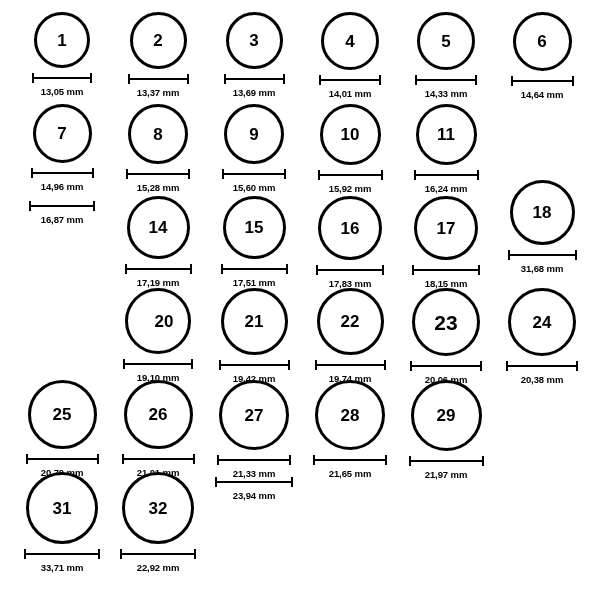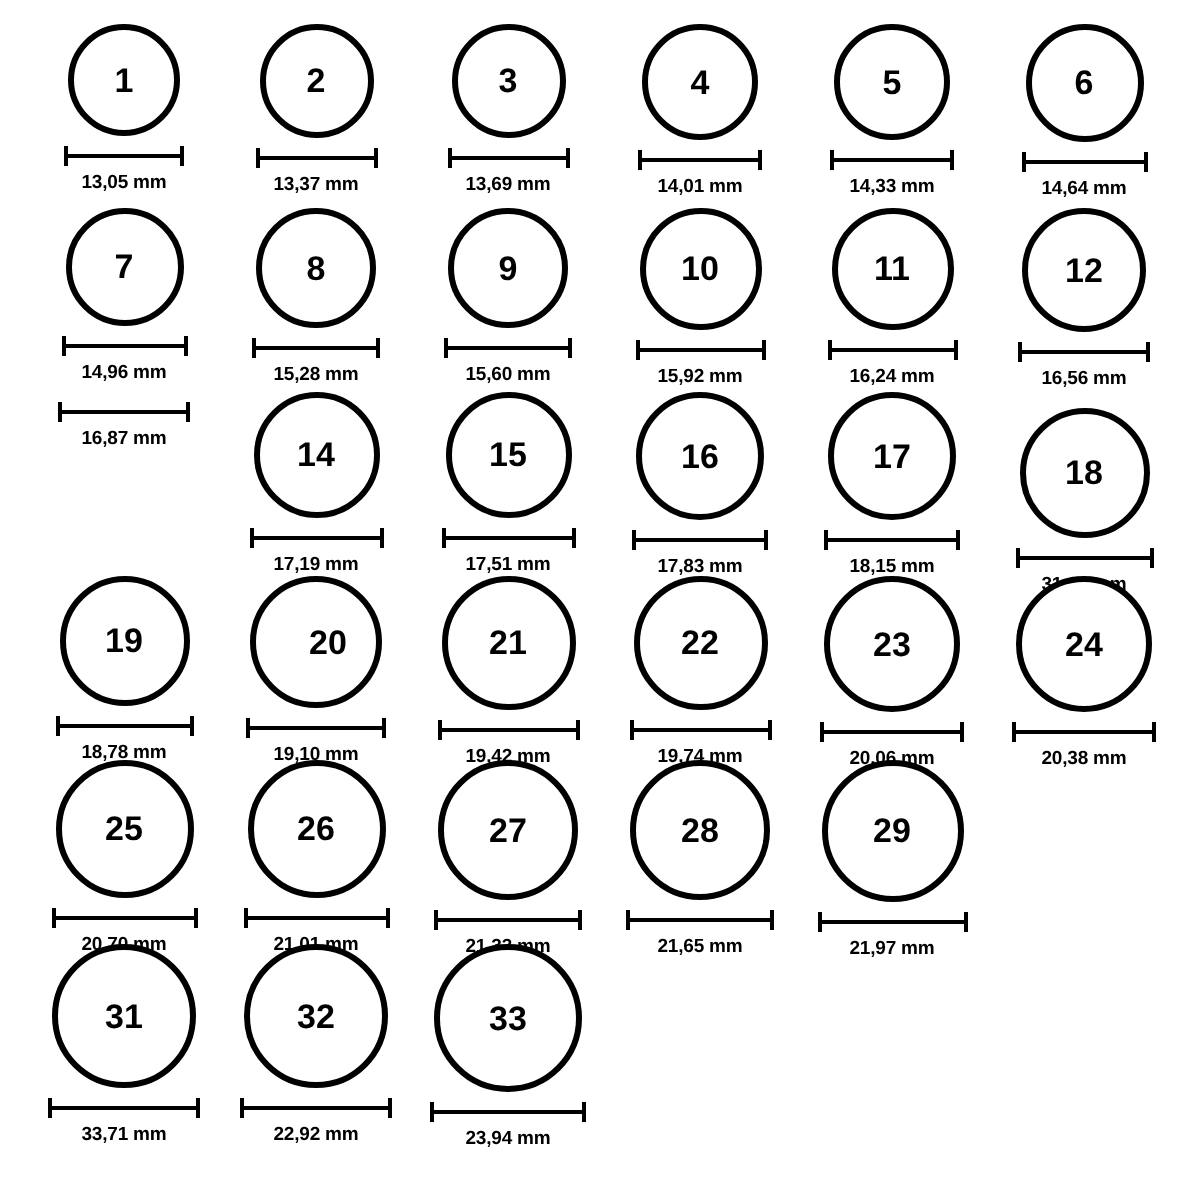--- a/index.html
+++ b/index.html
@@ -192,31 +192,20 @@
       <div class="ring-circle" style="width: 61px; height: 61px;">
         <div class="ring-label" style="font-size: 17px;">11</div>
       </div>
       <div class="measure" style="width: 65px;">
         <div class="bar"></div>
         <div class="cap left"></div>
         <div class="cap right"></div>
       </div>
       <div class="ring-mm">16,24 mm</div>
     </div>
-    <div class="ring-cell" style="left: 494px; top: 104px;">
-      <div class="ring-circle" style="width: 62px; height: 62px;">
-        <div class="ring-label" style="font-size: 17px;">12</div>
-      </div>
-      <div class="measure" style="width: 66px;">
-        <div class="bar"></div>
-        <div class="cap left"></div>
-        <div class="cap right"></div>
-      </div>
-      <div class="ring-mm">16,56 mm</div>
-    </div>
     <div class="ring-cell" style="left: 14px; top: 196px;">
       <div class="measure" style="width: 66px;">
         <div class="bar"></div>
         <div class="cap left"></div>
         <div class="cap right"></div>
       </div>
       <div class="ring-mm">16,87 mm</div>
     </div>
     <div class="ring-cell" style="left: 110px; top: 196px;">
       <div class="ring-circle" style="width: 63px; height: 63px;">
@@ -255,41 +244,30 @@
       <div class="ring-circle" style="width: 64px; height: 64px;">
         <div class="ring-label" style="font-size: 17px;">17</div>
       </div>
       <div class="measure" style="width: 68px;">
         <div class="bar"></div>
         <div class="cap left"></div>
         <div class="cap right"></div>
       </div>
       <div class="ring-mm">18,15 mm</div>
     </div>
-    <div class="ring-cell" style="left: 494px; top: 204px;">
+    <div class="ring-cell" style="left: 494px; top: 180px;">
       <div class="ring-circle" style="width: 65px; height: 65px;">
         <div class="ring-label" style="font-size: 17px;">18</div>
       </div>
       <div class="measure" style="width: 69px;">
         <div class="bar"></div>
         <div class="cap left"></div>
         <div class="cap right"></div>
       </div>
       <div class="ring-mm">31,68 mm</div>
-    </div>
-    <div class="ring-cell" style="left: 14px; top: 288px;">
-      <div class="ring-circle" style="width: 65px; height: 65px;">
-        <div class="ring-label" style="font-size: 17px;">19</div>
-      </div>
-      <div class="measure" style="width: 69px;">
-        <div class="bar"></div>
-        <div class="cap left"></div>
-        <div class="cap right"></div>
-      </div>
-      <div class="ring-mm">18,78 mm</div>
     </div>
     <div class="ring-cell" style="left: 110px; top: 288px;">
       <div class="ring-circle" style="width: 66px; height: 66px;">
         <div class="ring-label" style="font-size: 17px; margin-left: 12px;">20</div>
       </div>
       <div class="measure" style="width: 70px;">
         <div class="bar"></div>
         <div class="cap left"></div>
         <div class="cap right"></div>
       </div>
@@ -312,21 +290,21 @@
       </div>
       <div class="measure" style="width: 71px;">
         <div class="bar"></div>
         <div class="cap left"></div>
         <div class="cap right"></div>
       </div>
       <div class="ring-mm">19,74 mm</div>
     </div>
     <div class="ring-cell" style="left: 398px; top: 288px;">
       <div class="ring-circle" style="width: 68px; height: 68px;">
-        <div class="ring-label" style="font-size: 17px;">23</div>
+        <div class="ring-label" style="font-size: 21px;">23</div>
       </div>
       <div class="measure" style="width: 72px;">
         <div class="bar"></div>
         <div class="cap left"></div>
         <div class="cap right"></div>
       </div>
       <div class="ring-mm">20,06 mm</div>
     </div>
     <div class="ring-cell" style="left: 494px; top: 288px;">
       <div class="ring-circle" style="width: 68px; height: 68px;">
@@ -410,23 +388,20 @@
         <div class="ring-label" style="font-size: 17px;">32</div>
       </div>
       <div class="measure" style="width: 76px;">
         <div class="bar"></div>
         <div class="cap left"></div>
         <div class="cap right"></div>
       </div>
       <div class="ring-mm">22,92 mm</div>
     </div>
     <div class="ring-cell" style="left: 206px; top: 472px;">
-      <div class="ring-circle" style="width: 74px; height: 74px;">
-        <div class="ring-label" style="font-size: 17px;">33</div>
-      </div>
       <div class="measure" style="width: 78px;">
         <div class="bar"></div>
         <div class="cap left"></div>
         <div class="cap right"></div>
       </div>
       <div class="ring-mm">23,94 mm</div>
     </div>
   </div>
 
 </body></html>

